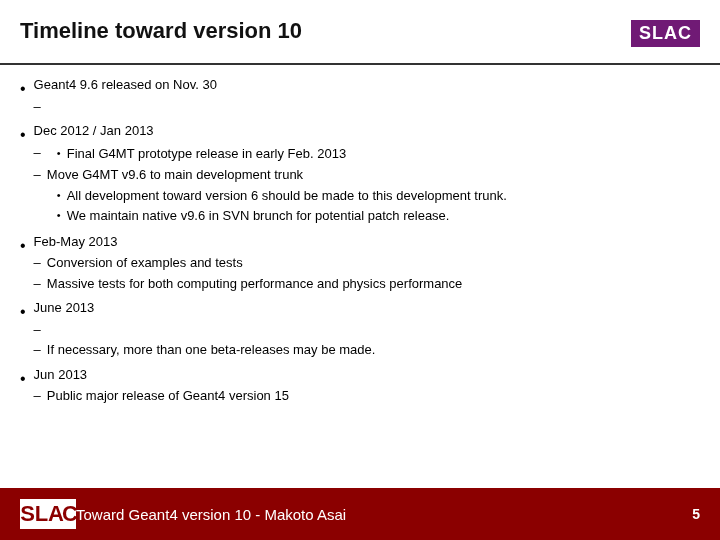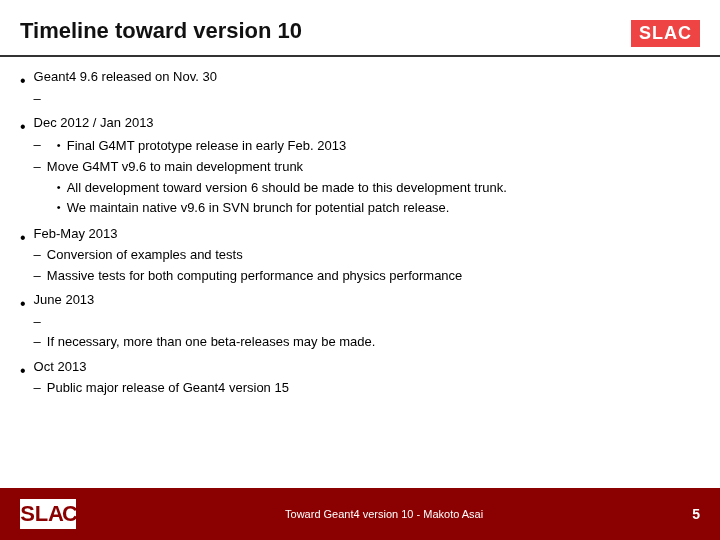--- a/index.html
+++ b/index.html
@@ -15,41 +15,41 @@
 
     .slide {
       width: 720px;
       height: 540px;
       display: flex;
       flex-direction: column;
       position: relative;
     }
 
     .header {
-      padding: 18px 20px 8px 20px;
+      padding: 18px 20px 16px 20px;
       border-bottom: 2px solid #333;
       display: flex;
       justify-content: space-between;
       align-items: flex-start;
     }
 
     .title {
       font-size: 22px;
       font-weight: bold;
       color: #111;
     }
 
     .slac-logo-top {
       display: flex;
       align-items: center;
       margin-top: 2px;
     }
 
     .slac-logo-box {
-      background: #ef4444;
+      background: #701a75;
       color: white;
       font-weight: bold;
       font-size: 18px;
       padding: 3px 8px;
       letter-spacing: 1px;
     }
 
     .content {
       flex: 1;
       padding: 10px 20px 10px 20px;
@@ -140,22 +140,21 @@
       font-weight: 900;
       color: #8b0000;
       letter-spacing: -1px;
       display: inline-block;
       width: 14px;
       text-align: center;
     }
 
     .footer-text {
       color: white;
-      font-size: 11px;
-      text-align: center;
+      font-size: 15px;
       flex: 1;
     }
 
     .footer-page {
       color: white;
       font-size: 14px;
       font-weight: bold;
     }
   </style>
 </head>
@@ -250,21 +249,21 @@
               <span class="dash">–</span>
               <span>If necessary, more than one beta-releases may be made.</span>
             </li>
           </ul>
         </div>
       </li>
 
       <li>
         <span class="bullet-dot">•</span>
         <div class="bullet-content">
-          <span>Oct 2013</span>
+          <span>Jun 2013</span>
           <ul class="sub-list">
             <li>
               <span class="dash">–</span>
               <span>Public major release of Geant4 version 15</span>
             </li>
           </ul>
         </div>
       </li>
 
     </ul>

